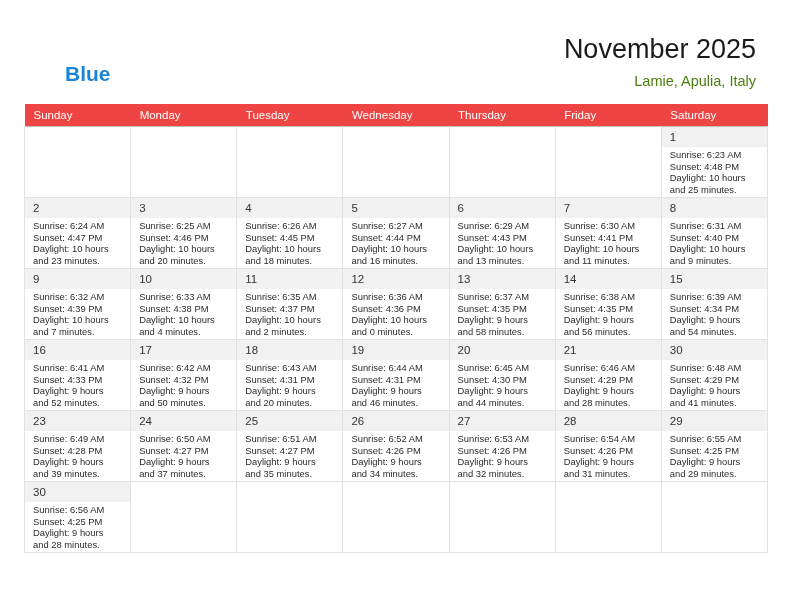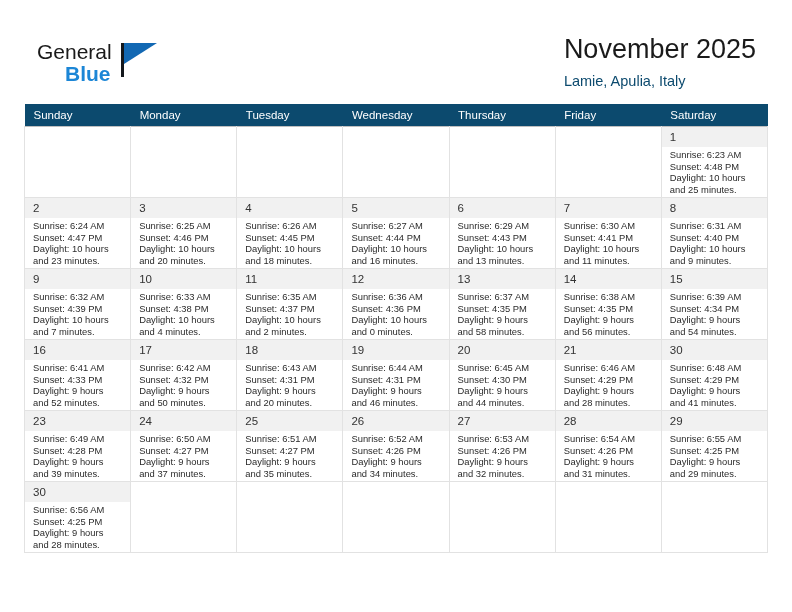--- a/index.html
+++ b/index.html
@@ -81,50 +81,51 @@
     font-size: 21px;
     color: #1c86d6;
     font-family: "Liberation Sans", sans-serif;
     font-weight: bold;
   }
 
   .title-block {
     position: absolute;
     right: 36px;
     top: 33px;
+    text-align: right;
     margin-left: 40px;
   }
   .cal-title {
     font-size: 27px;
     color: #1a1a1a;
     line-height: 32px;
     white-space: nowrap;
   }
   .cal-subtitle {
     font-size: 14.5px;
-    color: #0c4a6e;
+    color: #4d7c0f;
     line-height: 20px;
     margin-top: 6px;
     white-space: nowrap;
   }
 
   
   .cal-wrap {
     position: absolute;
     left: 24px;
     top: 104px;
     width: 744px;
   }
   table.cal {
     width: 744px;
     border-collapse: collapse;
     table-layout: fixed;
   }
   table.cal th {
-    background: #0c4a6e;
+    background: #ef4444;
     color: #ffffff;
     font-weight: normal;
     font-size: 11.5px;
     text-align: left;
     padding: 5px 0 5px 9px;
     height: 12px;
     border: none;
   }
   table.cal td {
     vertical-align: top;
@@ -165,27 +166,20 @@
   }
 </style>
 </head>
 <body>
 
 <div class="page">
 
   <div class="header">
 
     <div class="brand">
-      <div class="brand-row1">
-        <span class="brand-general">General</span>
-        <span class="brand-flag">
-          <span class="pole"></span>
-          <span class="tri"></span>
-        </span>
-      </div>
       <span class="brand-blue">Blue</span>
     </div>
 
     <div class="title-block">
       <div class="cal-title">November 2025</div>
       <div class="cal-subtitle">Lamie, Apulia, Italy</div>
     </div>
 
   </div>
 

